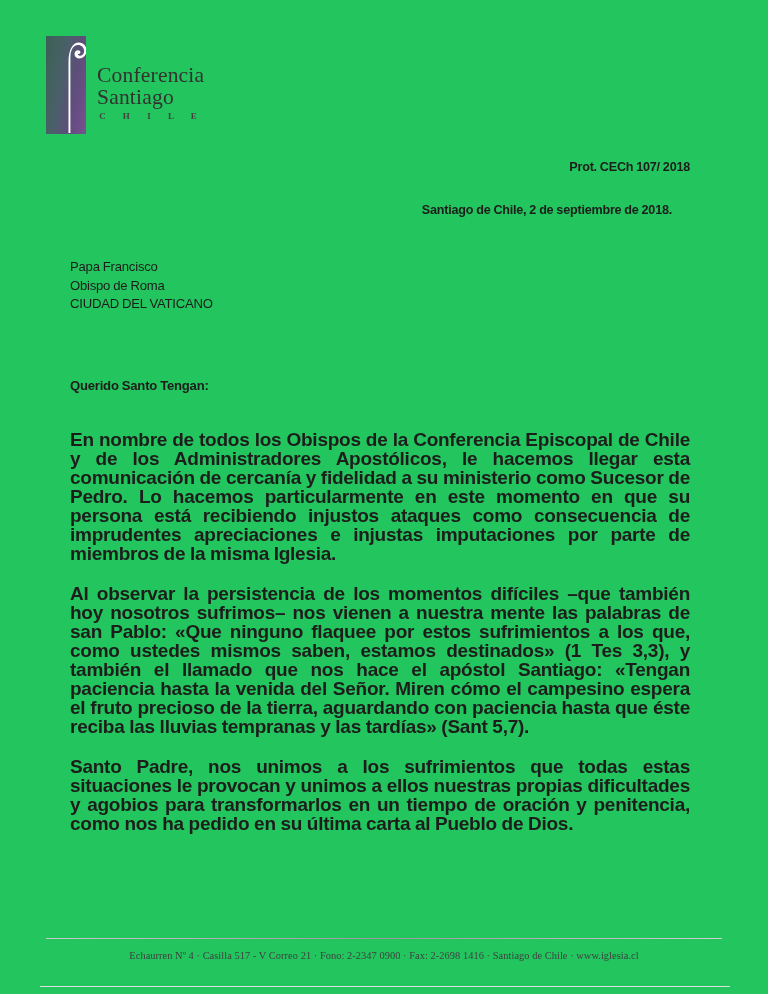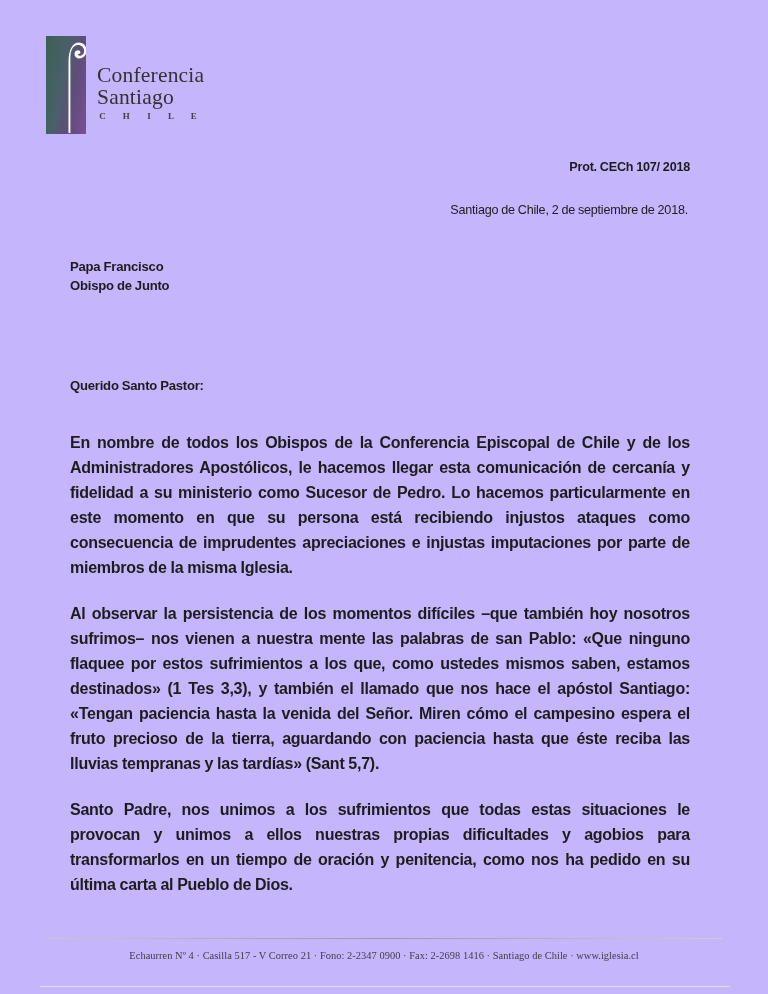--- a/index.html
+++ b/index.html
@@ -13,21 +13,21 @@
     height: 994px;
     position: relative;
     font-family: "Liberation Sans", sans-serif;
     color: #1a1a1a;
     overflow: hidden;
   }
 
   .page {
     position: absolute;
     inset: 0;
-    background: #c4b5fd;
+    background: #22c55e;
   }
 
   
   .letterhead {
     position: absolute;
     left: 46px;
     top: 36px;
     display: flex;
     align-items: flex-start;
   }
@@ -104,35 +104,35 @@
     right: 0;
     text-align: right;
     white-space: nowrap;
     font-weight: bold;
     font-size: 12.6px;
   }
 
   .date-line {
     position: absolute;
     top: 203px;
-    right: 2px;
+    right: 18px;
     text-align: right;
     white-space: nowrap;
+    font-weight: bold;
+    font-size: 12.6px;
+  }
+
+  .addressee {
+    position: absolute;
+    top: 258px;
+    left: 0;
+  }
+
+  .addressee div {
     font-weight: normal;
-    font-size: 12.6px;
-  }
-
-  .addressee {
-    position: absolute;
-    top: 258px;
-    left: 0;
-  }
-
-  .addressee div {
-    font-weight: bold;
     font-size: 13.1px;
     line-height: 18.6px;
     white-space: nowrap;
   }
 
   .salutation {
     position: absolute;
     top: 378px;
     left: 0;
     font-weight: bold;
@@ -144,22 +144,22 @@
     position: absolute;
     top: 430px;
     left: 0;
     width: 620px;
   }
 
   .para {
     text-align: justify;
     text-justify: inter-word;
     font-weight: bold;
-    font-size: 16px;
-    line-height: 25px;
+    font-size: 19px;
+    line-height: 19px;
     margin: 0 0 21px 0;
     letter-spacing: -0.25px;
     hyphens: none;
   }
 
   .para:last-child { margin-bottom: 0; }
 
   
   .footer-rule {
     position: absolute;
@@ -212,24 +212,25 @@
   </div>
 
   <div class="content">
 
     <div class="txt ref-line">Prot. CECh 107/ 2018</div>
 
     <div class="txt date-line">Santiago de Chile, 2 de septiembre de 2018.</div>
 
     <div class="txt addressee">
       <div>Papa Francisco</div>
-      <div>Obispo de Junto</div>
-    </div>
-
-    <div class="txt salutation">Querido Santo Pastor:</div>
+      <div>Obispo de Roma</div>
+      <div>CIUDAD DEL VATICANO</div>
+    </div>
+
+    <div class="txt salutation">Querido Santo Tengan:</div>
 
     <div class="paragraphs">
       <p class="txt para">En nombre de todos los Obispos de la Conferencia Episcopal de Chile y de los Administradores Apostólicos, le hacemos llegar esta comunicación de cercanía y fidelidad a su ministerio como Sucesor de Pedro. Lo hacemos particularmente en este momento en que su persona está recibiendo injustos ataques como consecuencia de imprudentes apreciaciones e injustas imputaciones por parte de miembros de la misma Iglesia.</p>
       <p class="txt para">Al observar la persistencia de los momentos difíciles –que también hoy nosotros sufrimos– nos vienen a nuestra mente las palabras de san Pablo: «Que ninguno flaquee por estos sufrimientos a los que, como ustedes mismos saben, estamos destinados» (1 Tes 3,3), y también el llamado que nos hace el apóstol Santiago: «Tengan paciencia hasta la venida del Señor. Miren cómo el campesino espera el fruto precioso de la tierra, aguardando con paciencia hasta que éste reciba las lluvias tempranas y las tardías» (Sant 5,7).</p>
       <p class="txt para">Santo Padre, nos unimos a los sufrimientos que todas estas situaciones le provocan y unimos a ellos nuestras propias dificultades y agobios para transformarlos en un tiempo de oración y penitencia, como nos ha pedido en su última carta al Pueblo de Dios.</p>
     </div>
 
   </div>
 
   <div class="footer-rule"></div>

